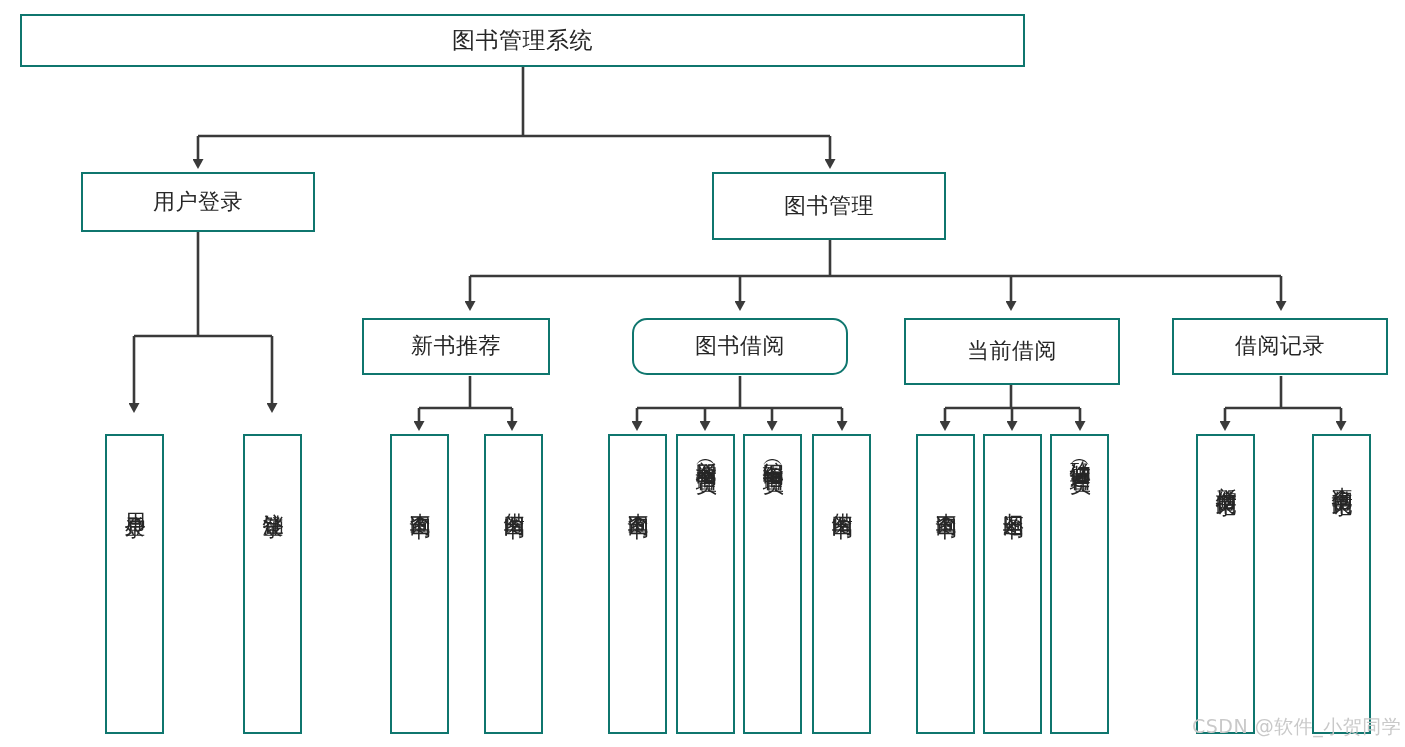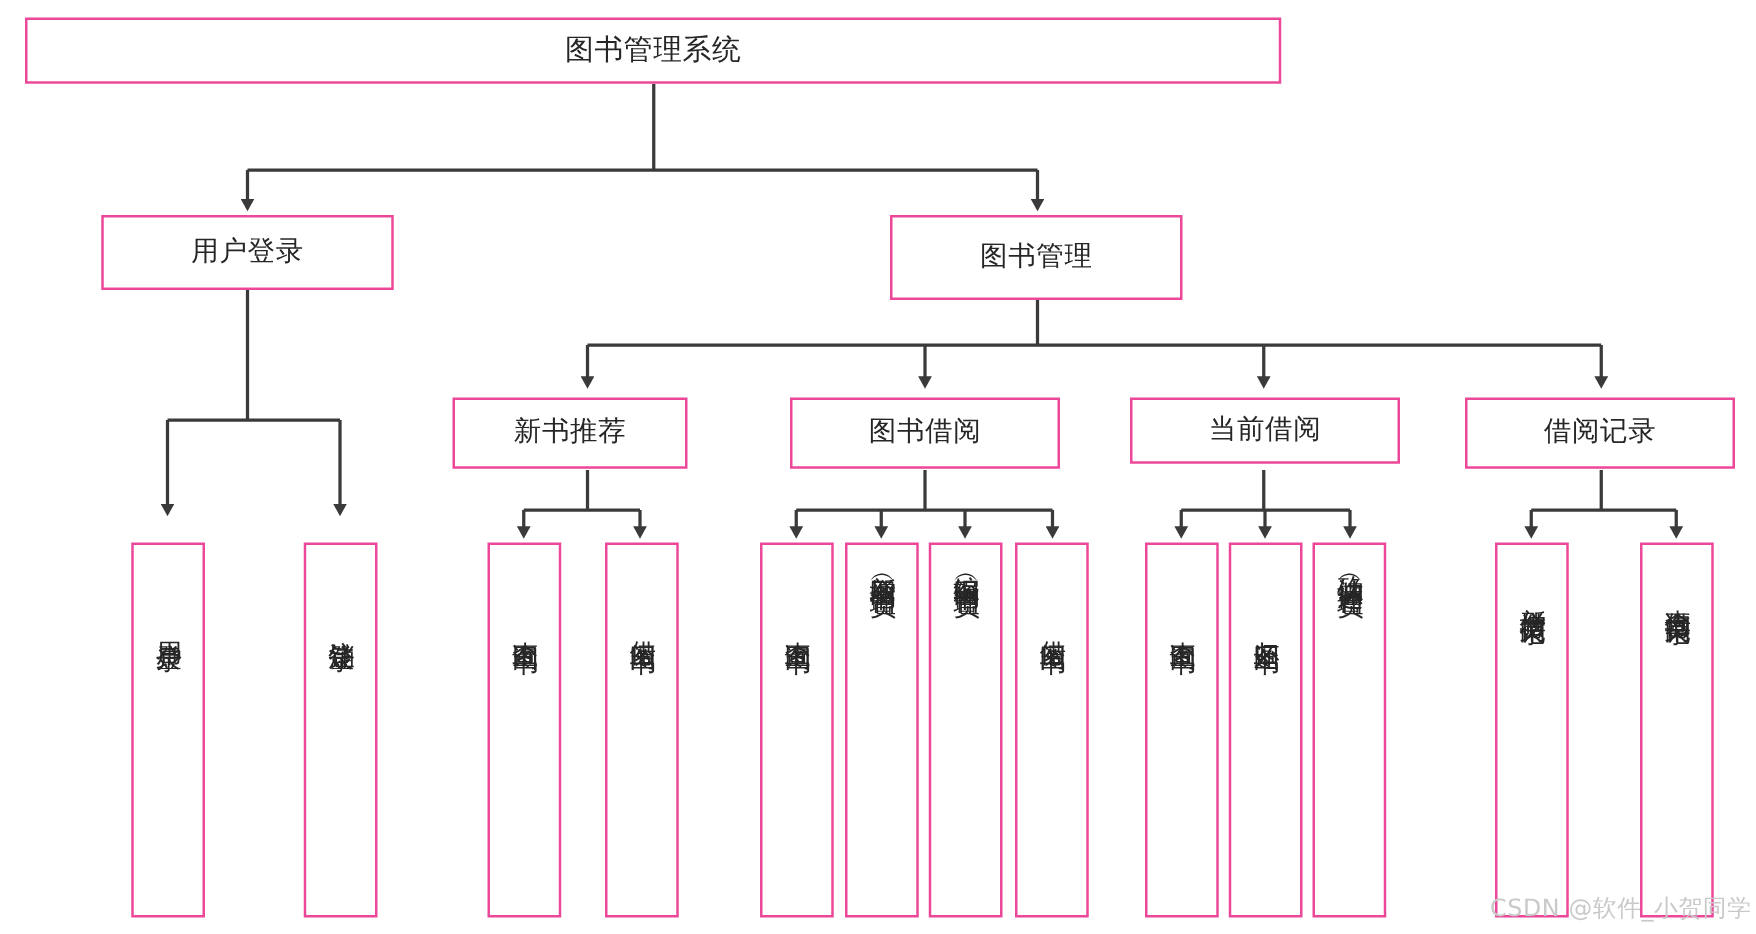--- a/index.html
+++ b/index.html
@@ -23,21 +23,21 @@
     left: 0;
     top: 0;
     width: 1405px;
     height: 747px;
     pointer-events: none;
   }
   .node {
     position: absolute;
     box-sizing: border-box;
     background: #ffffff;
-    border: 2px solid #ec4899;
+    border: 2px solid #0f766e;
     display: flex;
     align-items: center;
     justify-content: center;
     color: #262626;
   }
   .node .label {
     display: block;
     text-align: center;
     line-height: 1.12;
     white-space: nowrap;
@@ -138,24 +138,24 @@
   <div class="node h" style="left:81px; top:172px; width:234px; height:60px;">
     <span class="label">用户登录</span>
   </div>
   <div class="node h" style="left:712px; top:172px; width:234px; height:68px;">
     <span class="label">图书管理</span>
   </div>
 
   <div class="node h" style="left:362px; top:318px; width:188px; height:57px;">
     <span class="label">新书推荐</span>
   </div>
-  <div class="node h" style="left:632px; top:318px; width:216px; height:57px;">
+  <div class="node h" style="left:632px; top:318px; width:216px; height:57px;border-radius:15px;">
     <span class="label">图书借阅</span>
   </div>
-  <div class="node h" style="left:904px; top:318px; width:216px; height:53px;">
+  <div class="node h" style="left:904px; top:318px; width:216px; height:67px;">
     <span class="label">当前借阅</span>
   </div>
   <div class="node h" style="left:1172px; top:318px; width:216px; height:57px;">
     <span class="label">借阅记录</span>
   </div>
 
   <div class="node v" style="left:105px; top:434px; width:59px; height:300px; padding-top:60px;">
     <span class="label">用户登录</span>
   </div>
   <div class="node v" style="left:243px; top:434px; width:59px; height:300px; padding-top:60px;">

